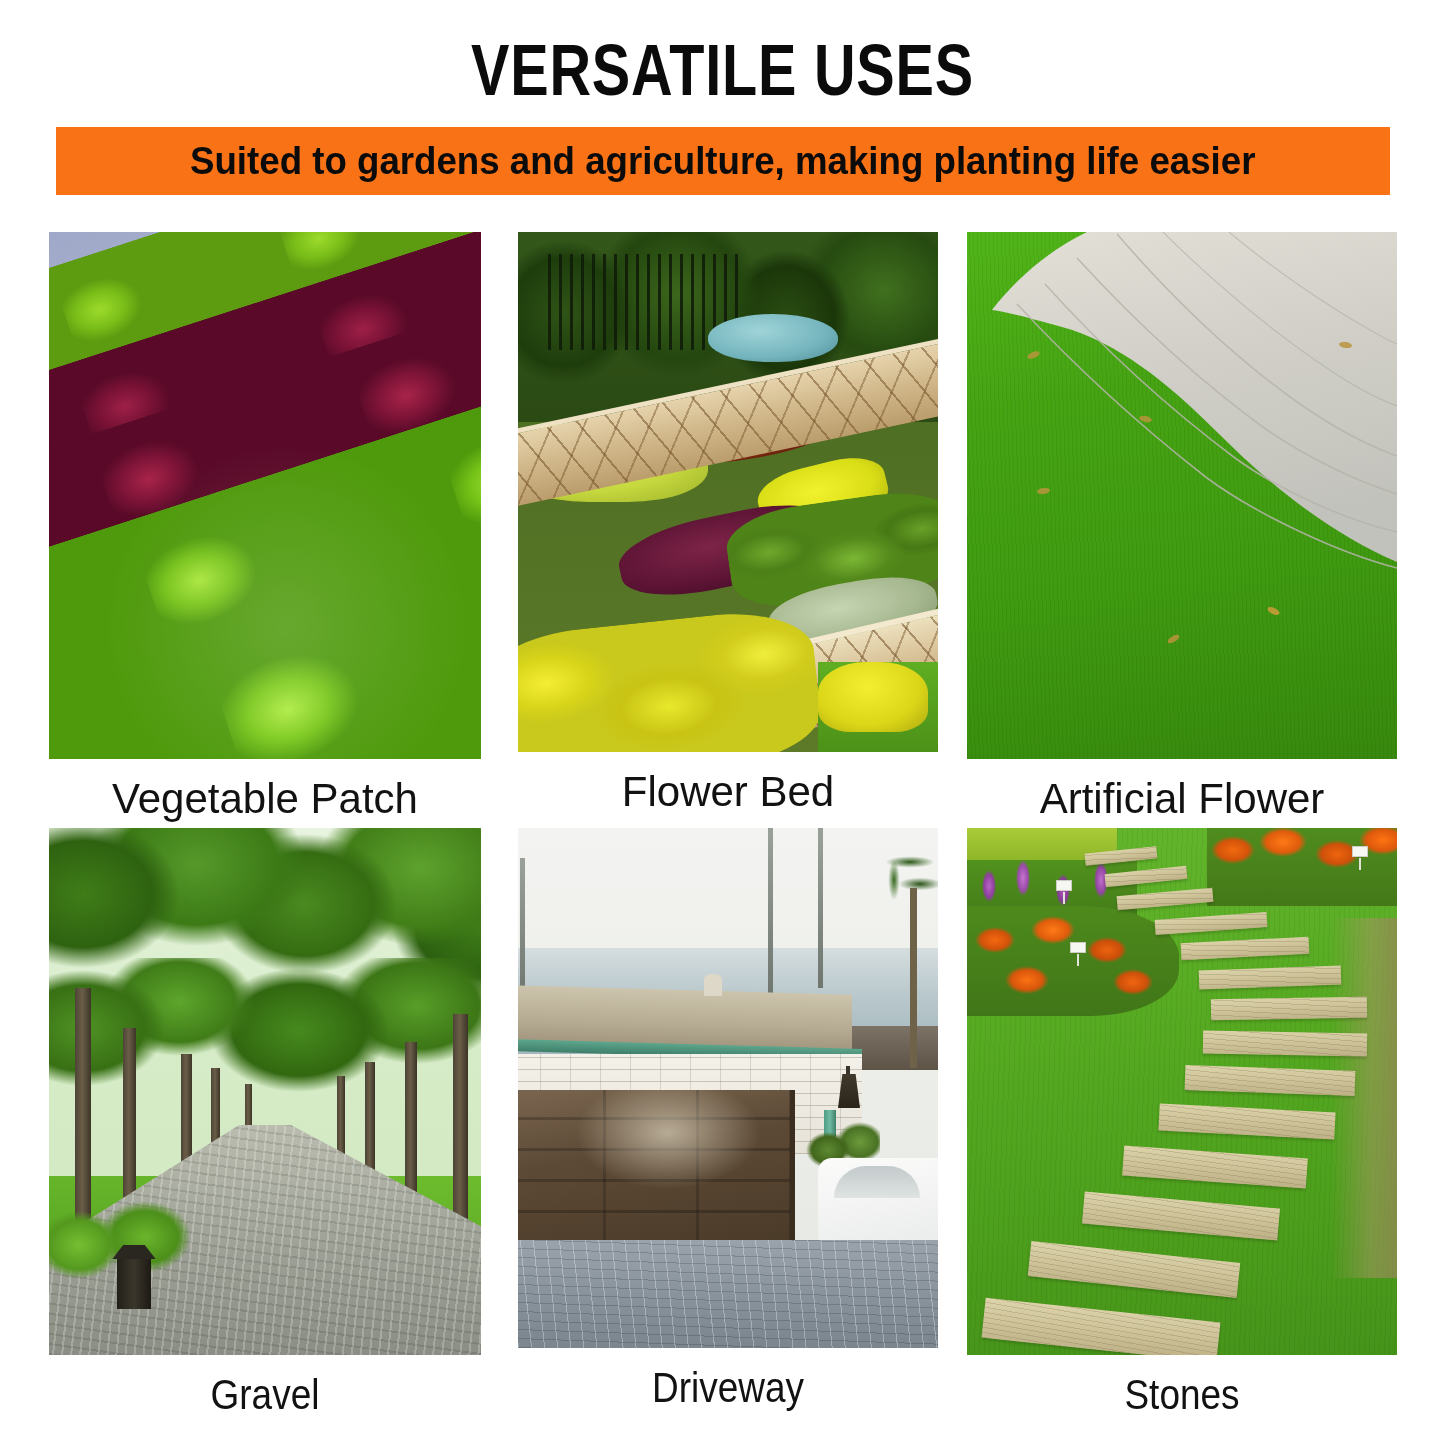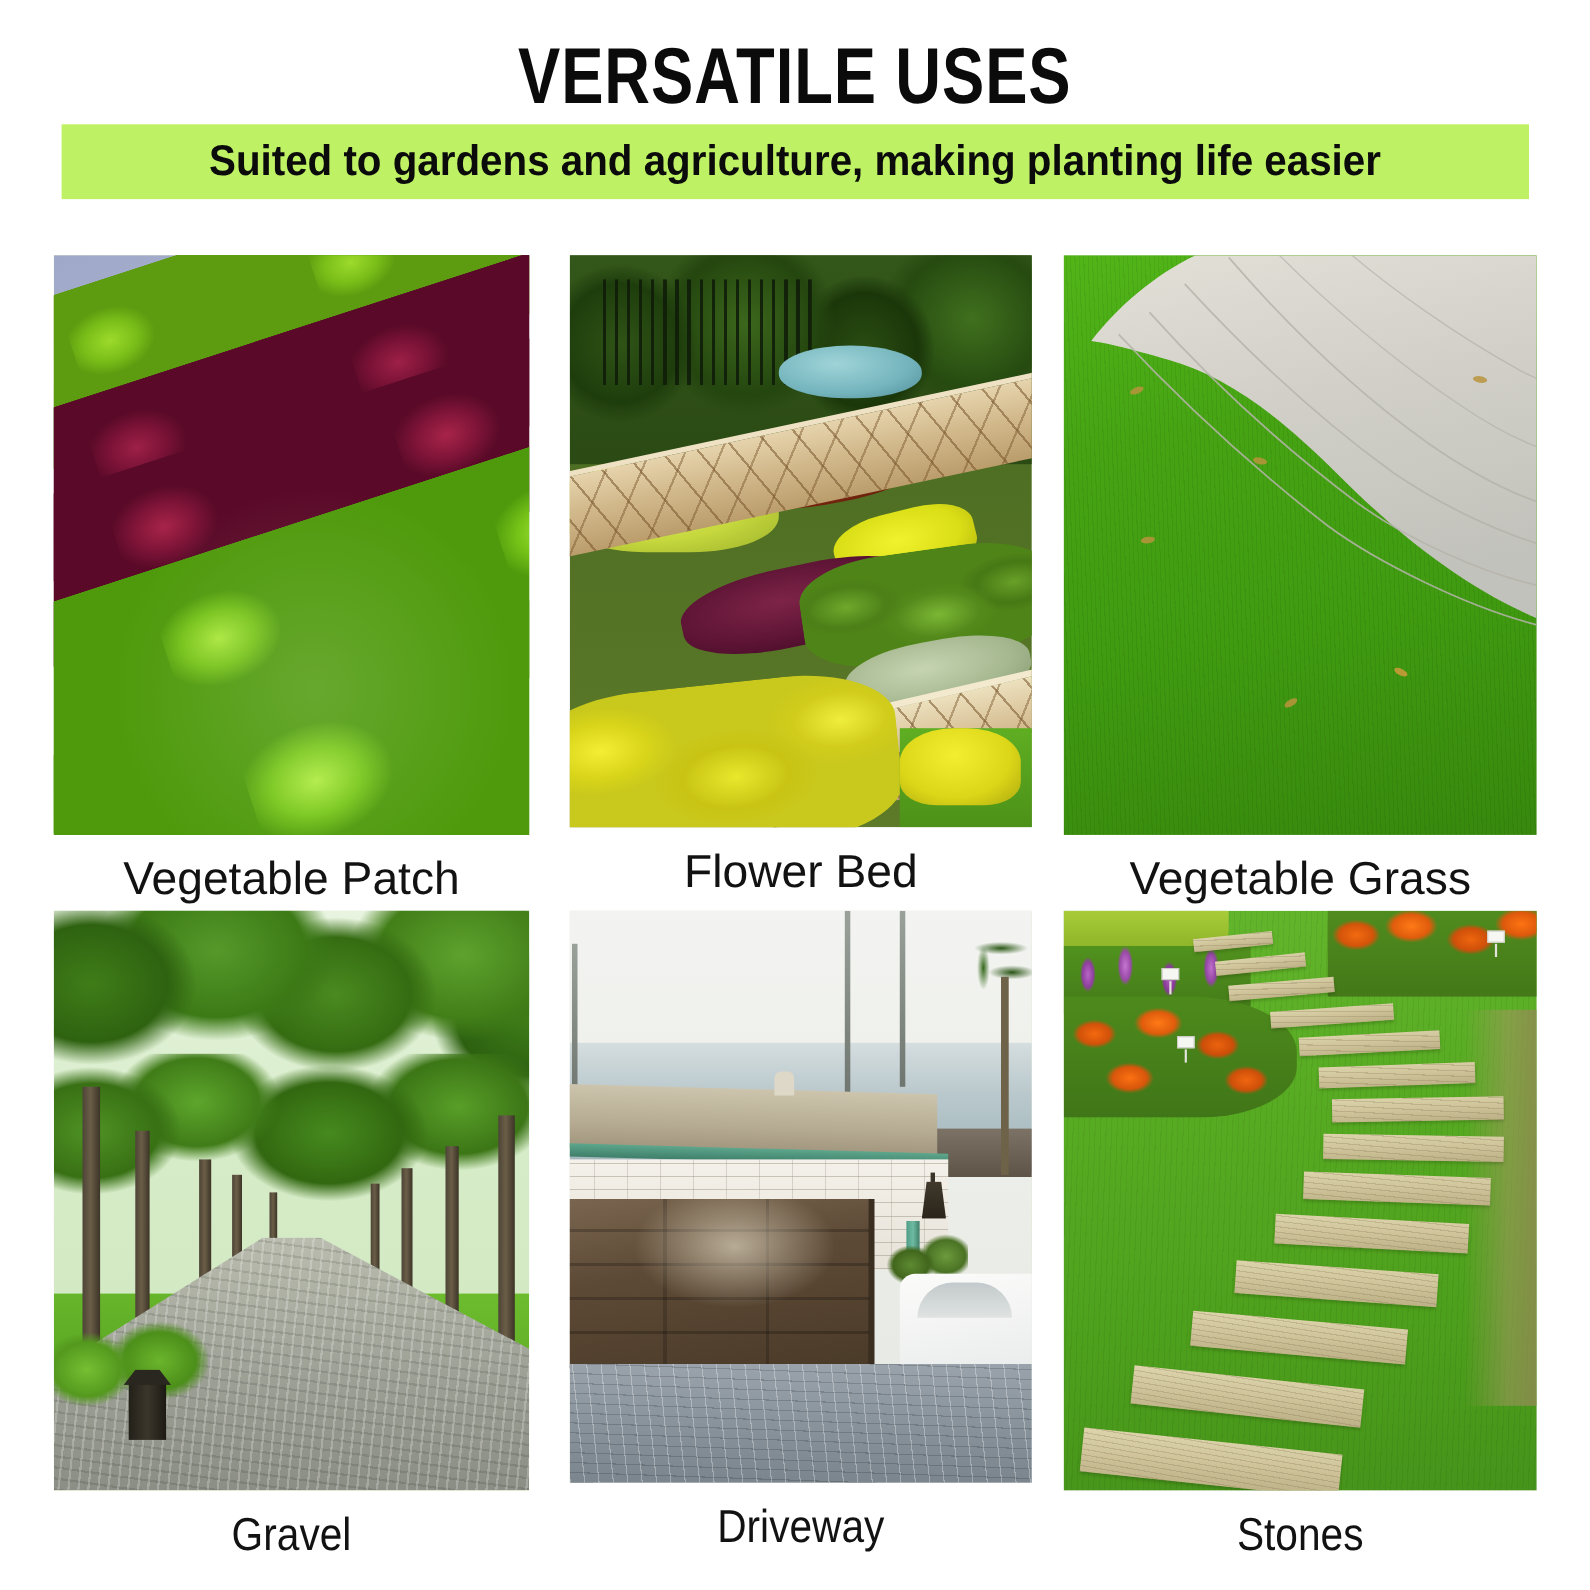--- a/index.html
+++ b/index.html
@@ -33,24 +33,24 @@
     letter-spacing: 1px;
     color: #0b0b0b;
     transform: scaleX(0.80);
     transform-origin: center center;
     white-space: nowrap;
   }
 
   .subtitle-band {
     position: absolute;
     left: 56px;
-    top: 113px;
+    top: 127px;
     width: 1334px;
     height: 68px;
-    background: #bef264;
+    background: #f97316;
     display: flex;
     align-items: center;
     justify-content: center;
     overflow: hidden;
   }
 
   .subtitle-text {
     font-family: "Liberation Sans Narrow", "Liberation Sans", sans-serif;
     font-weight: 700;
     font-size: 39px;
@@ -564,21 +564,21 @@
             <path d="M262,0 C300,32 356,72 410,102 C420,108 426,110 430,112"></path>
           </g>
         </svg>
         <div class="layer ag-leaf" style="left:60px;  top:120px;"></div>
         <div class="layer ag-leaf" style="left:172px; top:184px; transform:rotate(12deg);"></div>
         <div class="layer ag-leaf" style="left:70px;  top:256px; transform:rotate(-8deg);"></div>
         <div class="layer ag-leaf" style="left:300px; top:376px; transform:rotate(26deg); background:#cf9b3a;"></div>
         <div class="layer ag-leaf" style="left:200px; top:404px; transform:rotate(-30deg);"></div>
         <div class="layer ag-leaf" style="left:372px; top:110px; transform:rotate(8deg);"></div>
       </div>
-      <div class="caption">Vegetable Grass</div>
+      <div class="caption">Artificial Flower</div>
     </div>
 
     <div class="cell c0 r1">
       <div class="photo">
         <div class="layer gv-sky"></div>
         <div class="layer gv-canopy"></div>
         <div class="layer gv-canopy2"></div>
         <div class="layer gv-building"></div>
         <div class="layer gv-lawnL"></div>
         <div class="layer gv-lawnR"></div>

